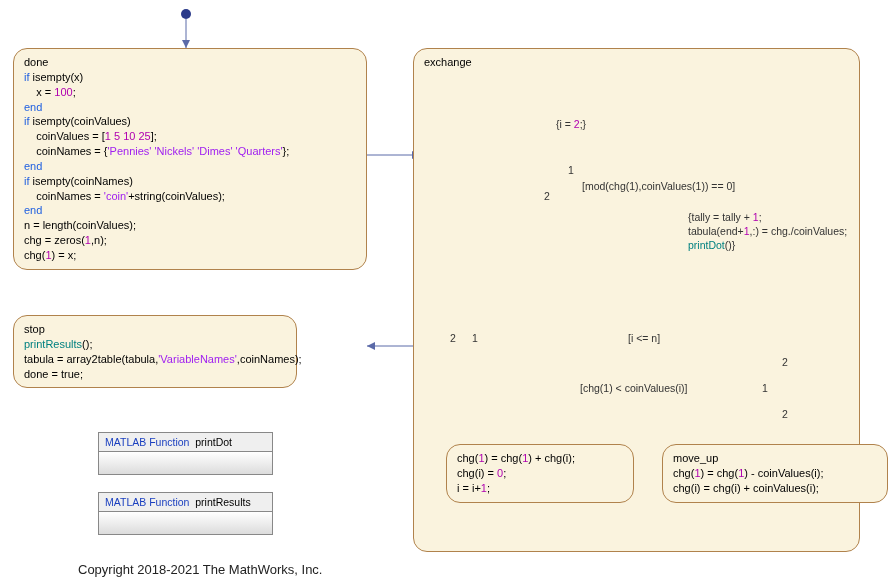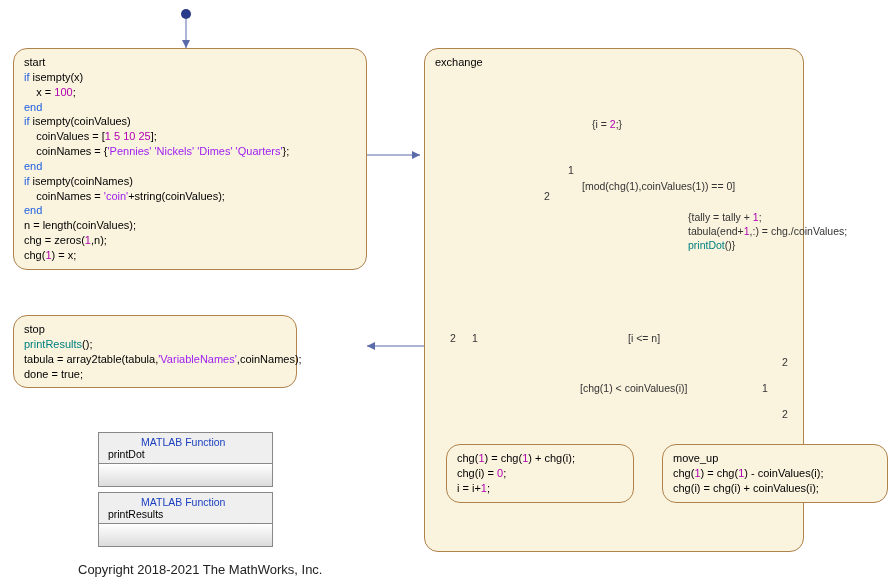--- a/index.html
+++ b/index.html
@@ -24,21 +24,21 @@
     position: absolute;
     width: 175px;
     border: 1px solid #888;
   }
   .fn-header {
     background: #efefef;
     border-bottom: 1px solid #888;
     padding: 3px 6px;
     font-size: 10.5px;
   }
-  .fn-header .fn-type { color: #1a3fbf; margin-left: 36px; }
+  .fn-header .fn-type { color: #1a3fbf; }
   .fn-body {
     height: 22px;
     background: linear-gradient(#ffffff, #dcdcdc);
   }
   .token-kw   { color: #2060e0; }
   .token-num  { color: #b000b0; }
   .token-str  { color: #a020f0; }
   .token-call { color: #008080; }
   .code-line { white-space: pre; font-family: Arial, Helvetica, sans-serif; }
 
@@ -133,21 +133,21 @@
   <line class="wire" x1="492" y1="505" x2="492" y2="396"></line>
   <line class="wire" x1="492" y1="396" x2="552" y2="396"></line>
   <polygon class="arrowhead" points="552,396 544,392 544,400"></polygon>
 
   <line class="wire" x1="446" y1="352" x2="446" y2="396"></line>
   <line class="wire" x1="446" y1="396" x2="486" y2="396"></line>
 
 </svg>
 
 <div class="state-box" style="left:13px; top:48px; width:354px;">
-  <div class="code-line">start</div>
+  <div class="code-line">done</div>
   <div id="code-start">
       <div class="code-line"><span class="token-kw">if</span> isempty(x)</div>
       <div class="code-line">    x = <span class="token-num">100</span>;</div>
       <div class="code-line"><span class="token-kw">end</span></div>
       <div class="code-line"><span class="token-kw">if</span> isempty(coinValues)</div>
       <div class="code-line">    coinValues = [<span class="token-num">1 5 10 25</span>];</div>
       <div class="code-line">    coinNames = {<span class="token-str">'Pennies' 'Nickels' 'Dimes' 'Quarters'</span>};</div>
       <div class="code-line"><span class="token-kw">end</span></div>
       <div class="code-line"><span class="token-kw">if</span> isempty(coinNames)</div>
       <div class="code-line">    coinNames = <span class="token-str">'coin'</span>+string(coinValues);</div>
@@ -160,21 +160,21 @@
 
 <div class="state-box" style="left:13px; top:315px; width:284px;">
   <div class="code-line">stop</div>
   <div id="code-stop">
       <div class="code-line"><span class="token-call">printResults</span>();</div>
       <div class="code-line">tabula = array2table(tabula,<span class="token-str">'VariableNames'</span>,coinNames);</div>
       <div class="code-line">done = true;</div>
     </div>
 </div>
 
-<div class="state-box" style="left:424px; top:48px; width:380px; height:504px;">
+<div class="state-box" style="left:413px; top:48px; width:447px; height:504px;">
   <div class="code-line">exchange</div>
 </div>
 
 <div class="state-box" style="left:446px; top:444px; width:188px;">
   <div id="code-movedown">
       <div class="code-line">chg(<span class="token-num">1</span>) = chg(<span class="token-num">1</span>) + chg(i);</div>
       <div class="code-line">chg(i) = <span class="token-num">0</span>;</div>
       <div class="code-line">i = i+<span class="token-num">1</span>;</div>
     </div>
 </div>
@@ -196,21 +196,21 @@
 </div>
 
 <div class="fn-block" style="left:98px; top:492px;">
   <div class="fn-header">
     <span class="fn-type">MATLAB Function</span>
     &nbsp;<span>printResults</span>
   </div>
   <div class="fn-body"></div>
 </div>
 
-<div class="trans-label" style="left:592px; top:118px;">
+<div class="trans-label" style="left:556px; top:118px;">
   {i = <span class="token-num">2</span>;}
 </div>
 
 <div class="trans-label" style="left:582px; top:180px;">[mod(chg(1),coinValues(1)) == 0]</div>
 
 <div class="trans-label" style="left:688px; top:210px; line-height:1.35;">
   <div id="tally-l1">{tally = tally + <span class="token-num">1</span>;</div>
   <div id="tally-l2">tabula(end+<span class="token-num">1</span>,:) = chg./coinValues;</div>
   <div id="tally-l3"><span class="token-call">printDot</span>()}</div>
 </div>

